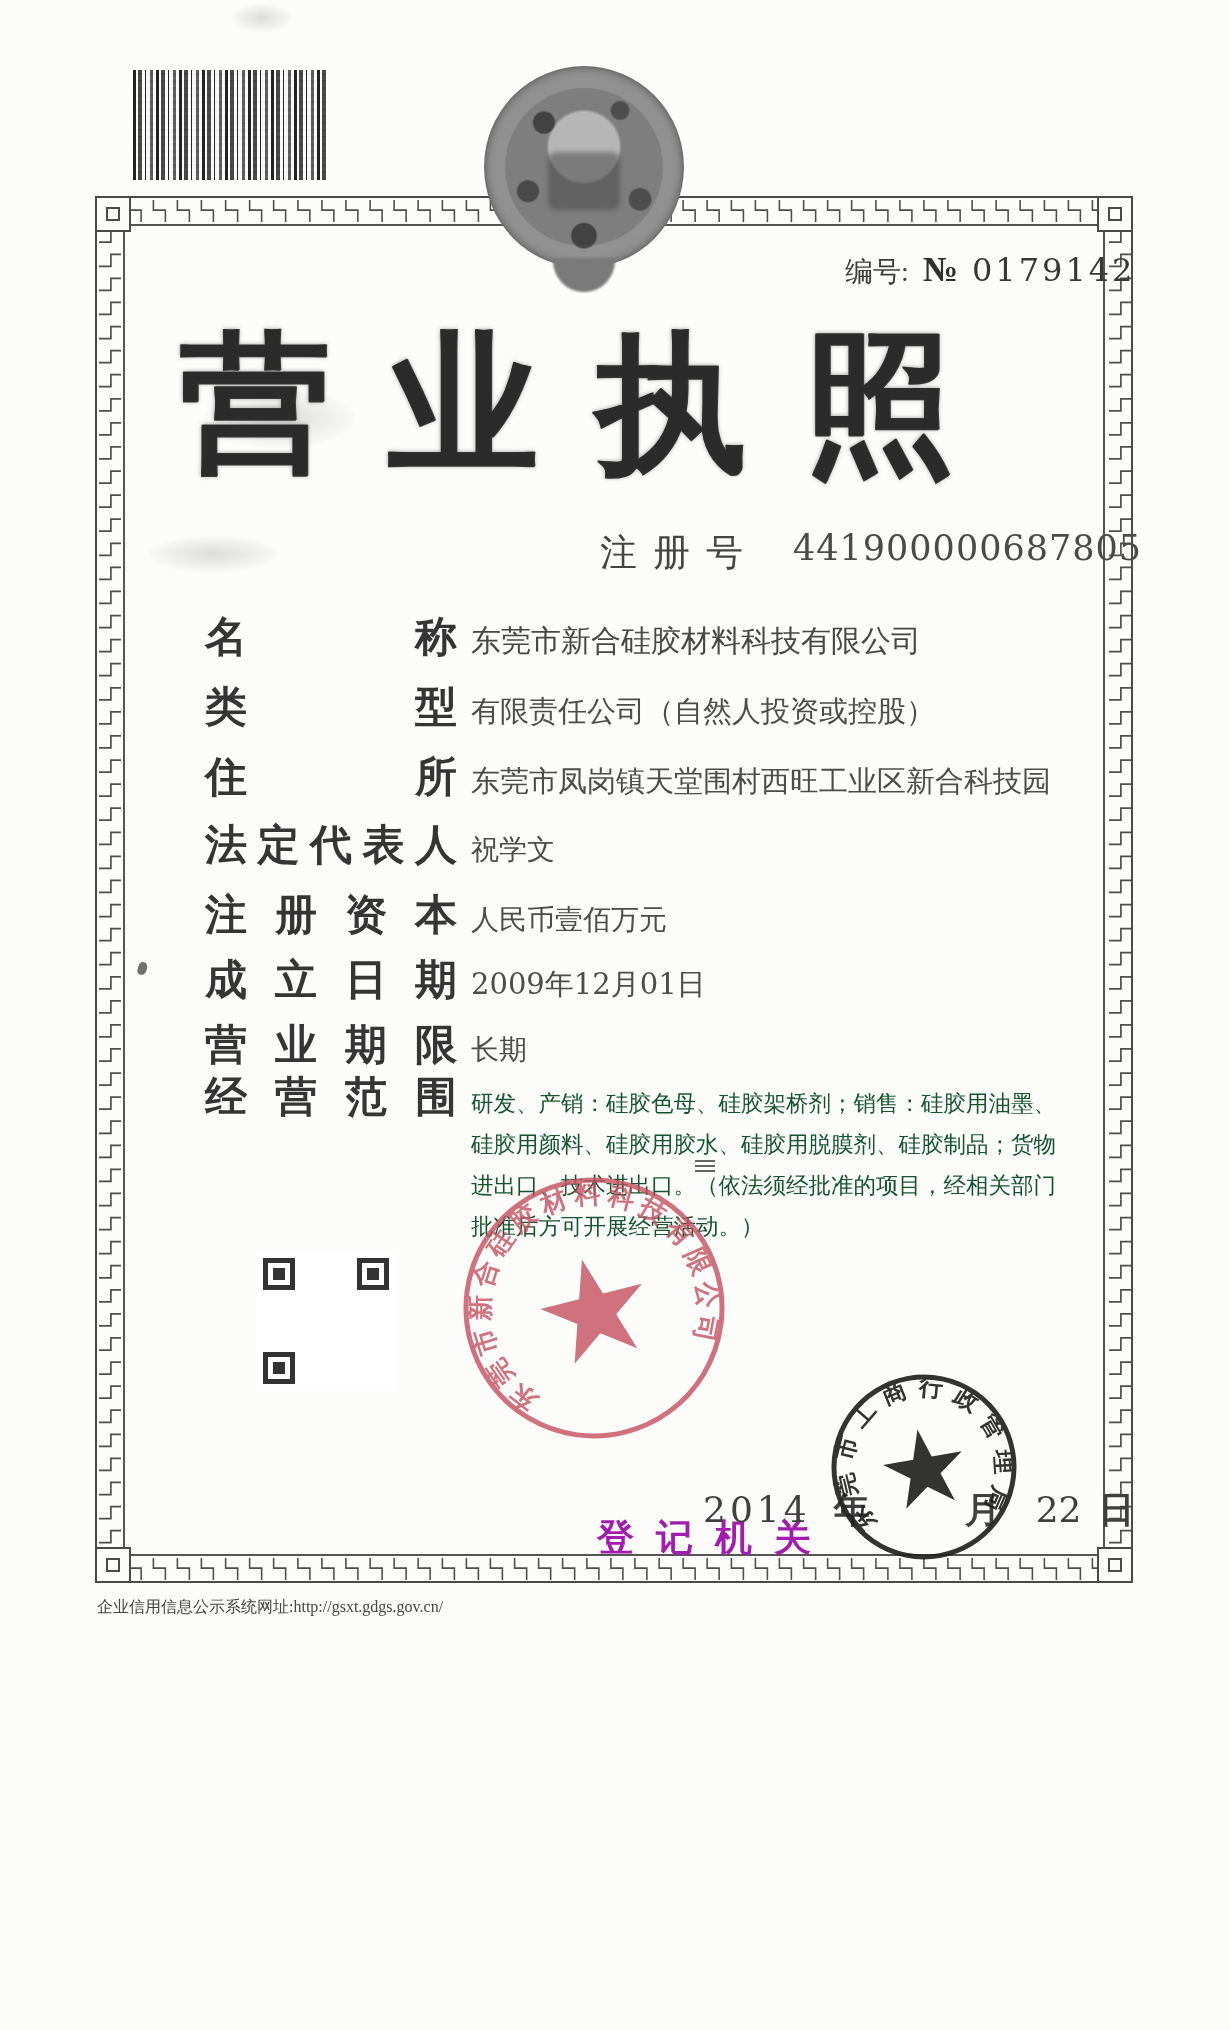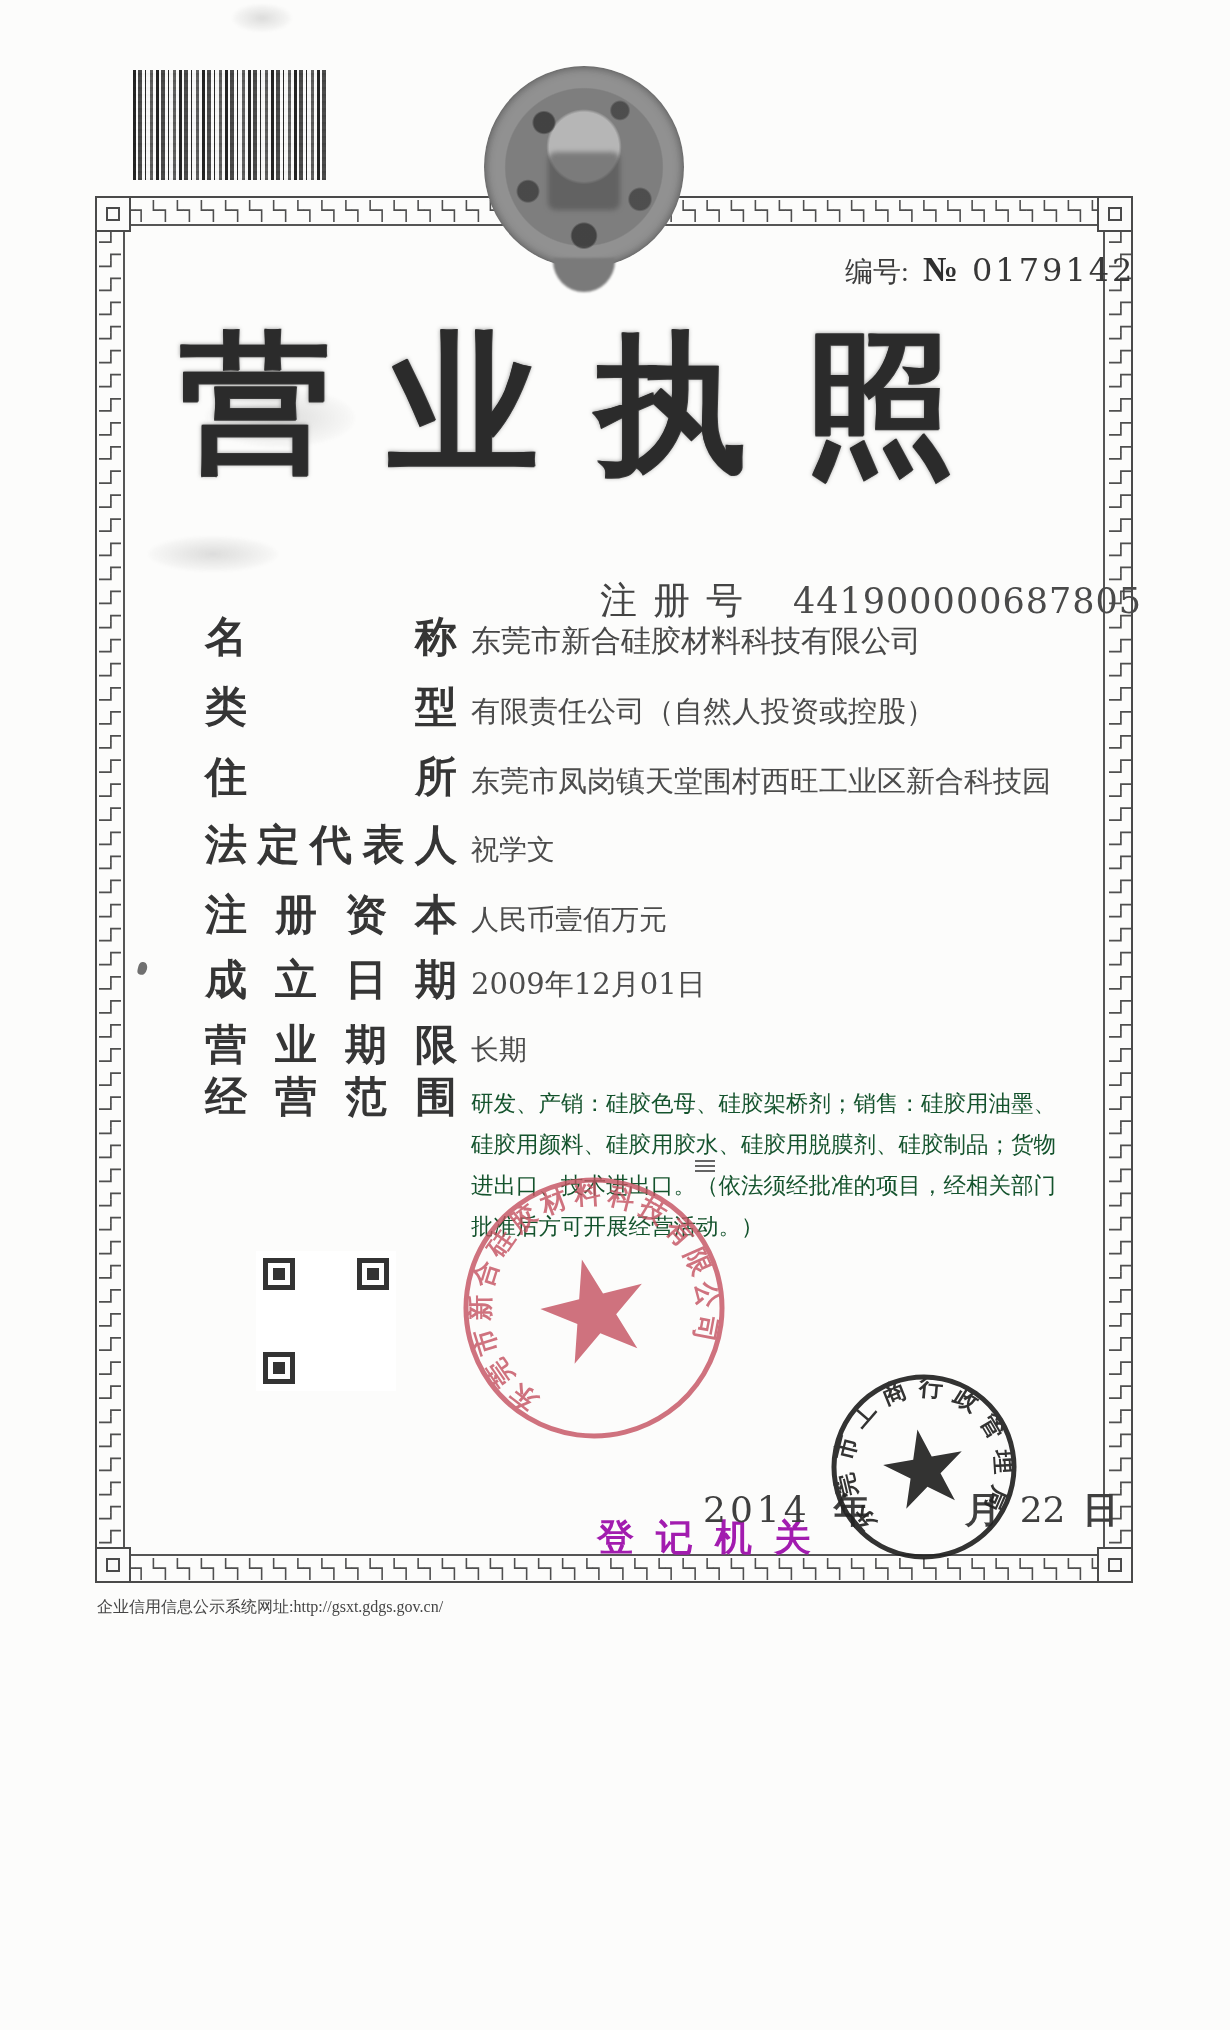--- a/index.html
+++ b/index.html
@@ -60,21 +60,21 @@
   .serial{ position:absolute; left:845px; top:250px; display:flex; align-items:baseline; gap:14px; z-index:4; }
   .serial .lbl{ font-size:28px; color:#3c3c3c; }
   .serial .numero{ font-size:35px; font-weight:bold; color:#2f2f2f; }
   .serial .num{ font-size:32px; letter-spacing:3px; color:#383838; font-family:"DejaVu Serif", serif; }
 
   .doc-title{ position:absolute; left:95px; top:318px; width:944px; text-align:center; z-index:4;
     font-family:"DejaVu Sans", sans-serif; font-weight:700; font-size:150px; line-height:170px;
     letter-spacing:58px; padding-left:58px; color:#2b2b2b;
     text-shadow:1px 0 0 #3d3d3d, 0 1px 0 #3a3a3a, 0 0 4px rgba(55,55,55,.55); }
 
-  .regline{ position:absolute; left:600px; top:528px; display:flex; align-items:center; gap:34px; z-index:4;margin-top:48px; }
+  .regline{ position:absolute; left:600px; top:528px; display:flex; align-items:flex-start; gap:34px; z-index:4; }
   .regline .lbl{ font-size:37px; letter-spacing:16px; color:#444; }
   .regline .num{ font-size:35px; letter-spacing:1px; color:#4a4a4a; font-family:"DejaVu Serif", serif; }
 
   
   .field-row{ position:absolute; left:205px; display:flex; align-items:baseline; z-index:4; }
   .field-label{ width:252px; font-size:42px; line-height:50px; color:#353535; font-weight:600;
     display:flex; justify-content:space-between; flex-shrink:0; }
   .field-value{ margin-left:14px; font-size:28px; color:#4c4c4c; }
   .fv-lg{ font-size:30px; color:#474747; }
   .fv-serif{ font-family:"DejaVu Serif", serif; font-size:29px; }
@@ -97,21 +97,21 @@
   .seal-text{ font-family:"Liberation Serif", serif; font-weight:bold; }
 
   
   .issuer{ position:absolute; left:597px; top:1513px; font-size:37px; letter-spacing:22px;
     color:#a21caf; font-weight:700; z-index:4; }
   .dateline{ position:absolute; left:703px; top:1486px; font-size:36px; color:#3f3f3f; z-index:5; }
   .dateline span{ display:inline-block; }
   .dl-year{ letter-spacing:4px; font-family:"DejaVu Serif", serif; }
   .dl-y-unit{ margin-left:14px; font-weight:600; }
   .dl-m-unit{ margin-left:86px; font-weight:600; }
-  .dl-day{ margin-left:10px; font-family:"DejaVu Serif", serif; }
+  .dl-day{ margin-left:26px; font-family:"DejaVu Serif", serif; }
   .dl-d-unit{ margin-left:8px; font-weight:600; }
 
   .footer-left{ position:absolute; left:97px; top:1597px; font-size:16px; color:#454545; z-index:4; }
   .footer-right{ position:absolute; left:690px; top:1596px; width:445px; text-align:right;
     font-size:18px; color:#3d3d3d; z-index:4; }
 
   
   .smudge{ position:absolute; border-radius:50%; z-index:2;
     background:radial-gradient(rgba(110,110,110,.22), rgba(110,110,110,.05) 60%, transparent 75%); filter:blur(1px); }
   .s1{ left:205px; top:388px; width:150px; height:60px; }

